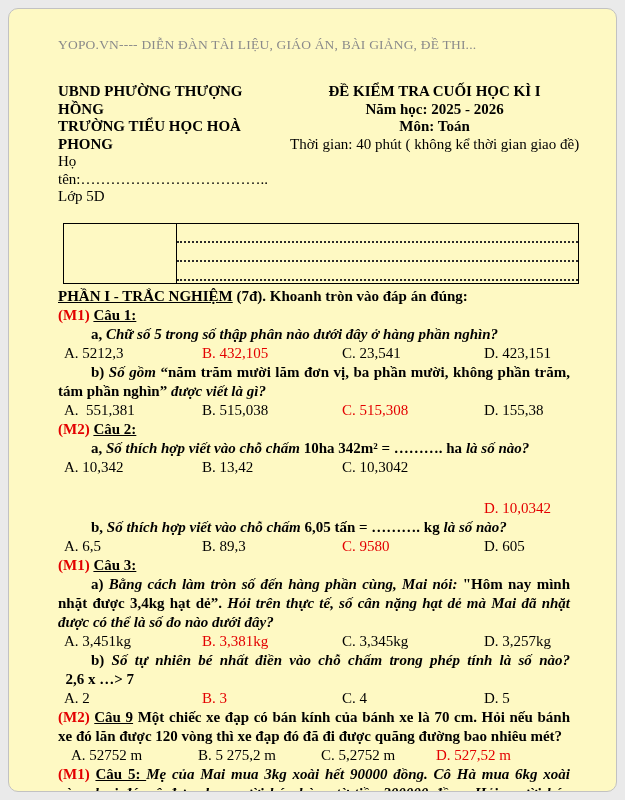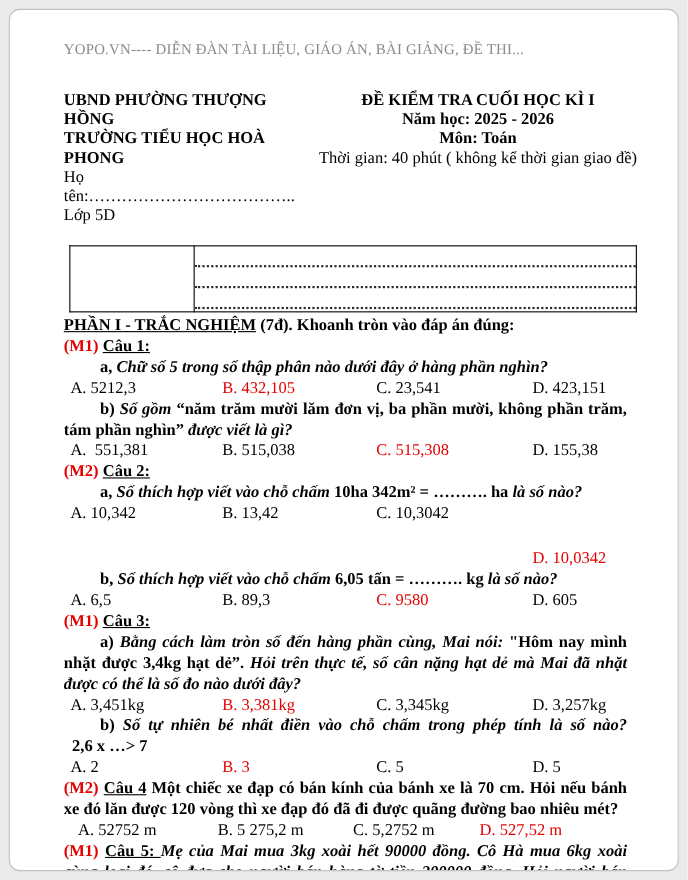--- a/index.html
+++ b/index.html
@@ -2,21 +2,21 @@
 <html><head>
 <meta charset="utf-8">
 <style>
   html,body{margin:0;padding:0;}
   body{
     width:625px;height:800px;background:#eaeaea;
     font-family:"Liberation Serif","DejaVu Serif",serif;color:#000;
   }
   .page{
     box-sizing:border-box;width:609px;height:784px;margin:8px;
-    background:#ffffff;border:1px solid #c2c2c2;border-radius:10px;
+    background:#fef9c3;border:1px solid #c2c2c2;border-radius:10px;
     padding:26px 46px 12px 49px;overflow:hidden;
   }
   .watermark{font-size:13.5px;line-height:19px;letter-spacing:.2px;}
   .head{display:flex;margin-top:29px;font-size:15px;line-height:17.5px;}
   .head-left{width:232px;}
   .head-right{flex:1;text-align:center;padding-right:14px;white-space:nowrap;margin-left:22px;}
   .b{font-weight:bold;}
   .bi{font-weight:bold;font-style:italic;}
   .u{text-decoration:underline;}
   table.score{border-collapse:collapse;margin:17px 0 0 5px;table-layout:fixed;width:516px;}
@@ -118,25 +118,25 @@
     <div class="opts">
       <span>A. 3,451kg</span>
       <span class="ans" style="color: rgb(227, 0, 0);">B. 3,381kg</span>
       <span>C. 3,345kg</span>
       <span>D. 3,257kg</span>
     </div>
     <div class="qpar indent"><span class="b">b) </span><span class="bi">Số tự nhiên bé nhất điền vào chỗ chấm trong phép tính là số nào?</span><span class="b" style="white-space:pre">  2,6 x …&gt; 7</span></div>
     <div class="opts">
       <span>A. 2</span>
       <span class="ans" style="color: rgb(227, 0, 0);">B. 3</span>
-      <span>C. 5</span>
+      <span>C. 4</span>
       <span>D. 5</span>
     </div>
 
-    <div class="qpar"><span class="mark" style="color: rgb(227, 0, 0);">(M2)</span> <span class="b u">Câu 4</span><span class="b"> Một chiếc xe đạp có bán kính của bánh xe là 70 cm. Hỏi nếu bánh xe đó lăn được 120 vòng thì xe đạp đó đã đi được quãng đường bao nhiêu mét?</span></div>
+    <div class="qpar"><span class="mark" style="color: rgb(227, 0, 0);">(M2)</span> <span class="b u">Câu 9</span><span class="b"> Một chiếc xe đạp có bán kính của bánh xe là 70 cm. Hỏi nếu bánh xe đó lăn được 120 vòng thì xe đạp đó đã đi được quãng đường bao nhiêu mét?</span></div>
     <div class="opts opts-4">
       <span>A. 52752 m</span>
       <span>B. 5 275,2 m</span>
       <span>C. 5,2752 m</span>
       <span class="ans" style="color: rgb(227, 0, 0);">D. 527,52 m</span>
     </div>
 
     <div class="qpar"><span class="mark" style="color: rgb(227, 0, 0);">(M1)</span> <span class="b u">Câu 5: </span><span class="bi">Mẹ của Mai mua 3kg xoài hết 90000 đồng. Cô Hà mua 6kg xoài cùng loại đó, cô đưa cho người bán hàng tờ tiền 200000 đồng. Hỏi người bán hàng phải trả lại cô Hà bao nhiêu tiền?</span></div>
 
   </div>

